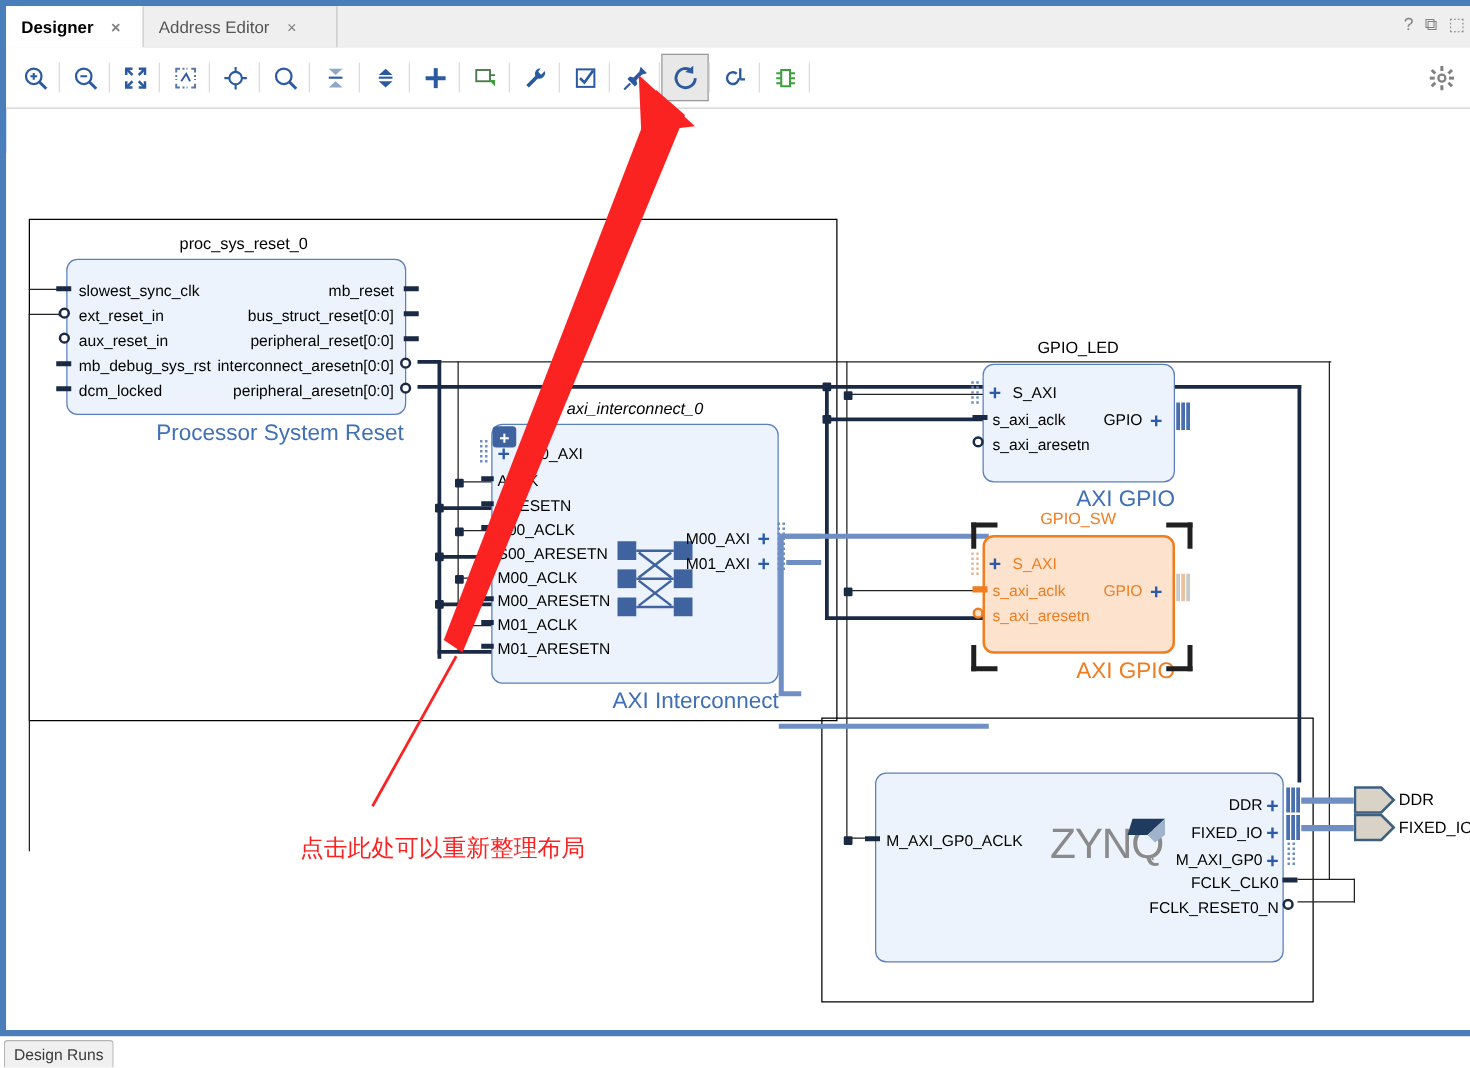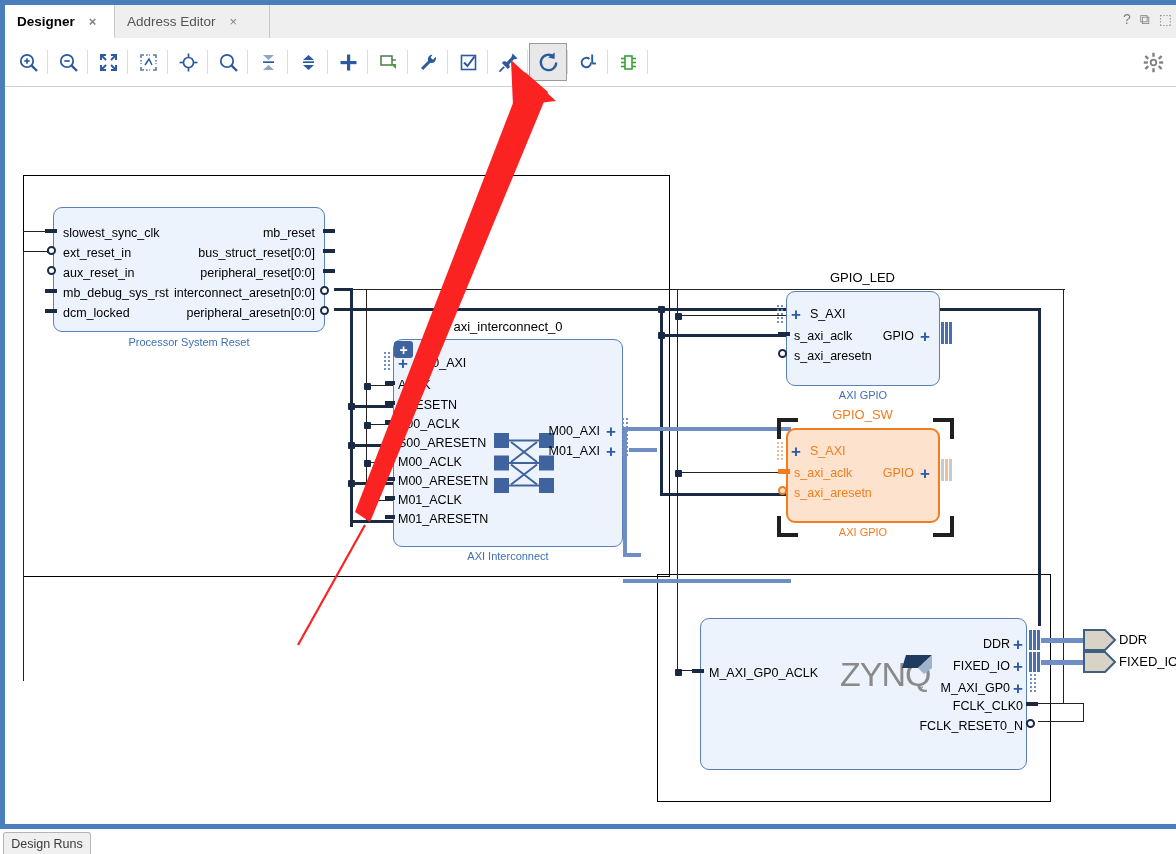--- a/index.html
+++ b/index.html
@@ -78,21 +78,21 @@
 
   
   .blk{position:absolute;box-sizing:border-box;border-radius:9px;}
   .blk.blue{background:#edf3fc;border:1.2px solid #5a7fbd;}
   .blk.orange{background:#fde3cd;border:2.4px solid #f07d20;}
   .blk-title{
     position:absolute;text-align:center;font-size:13px;color:#000;white-space:nowrap;
   }
   .blk-title.orange{color:#f07d20;}
   .blk-sub{
-    position:absolute;text-align:center;font-size:11px;color:#3f6fb5;white-space:nowrap;
+    position:absolute;text-align:right;font-size:18px;color:#3f6fb5;white-space:nowrap;
   }
   .blk-sub.orange{color:#f07d20;}
   .pin{
     position:absolute;font-size:12.5px;color:#000;white-space:nowrap;line-height:1;
   }
   .pin.right{text-align:right;}
   .pin.orange{color:#f07d20;}
   .pin-plus{
     position:absolute;font-size:17px;font-weight:bold;color:#2a5aa8;line-height:1;
   }
@@ -415,20 +415,21 @@
     <div class="wire bus" style="left:618px;top:305px;width:4px;height:129px;"></div>
     <div class="wire bus" style="left:618px;top:305px;width:168px;height:4px;"></div>
     <div class="wire bus" style="left:618px;top:431px;width:18px;height:4px;"></div>
 
     <div class="wire bus" style="left:618px;top:457px;width:168px;height:4px;"></div>
 
     <div class="wire thin" style="left:1033px;top:599px;width:46px;height:1.4px;"></div>
     <div class="wire thin" style="left:1078px;top:581px;width:1.4px;height:19px;"></div>
     <div class="wire thin" style="left:1033px;top:581px;width:46px;height:1.4px;"></div>
 
+    <div class="blk-title" style="left:50px;top:65px;width:280px;">proc_sys_reset_0</div>
     <div class="blk blue" style="left:48px;top:85px;width:272px;height:125px;"></div>
     <div class="blk-sub" style="left:50px;top:214px;width:268px;">Processor System Reset</div>
 
     <div class="pin" style="left:58px;top:105px;">slowest_sync_clk</div>
     <div class="stub" style="left:40px;top:107px;width:12px;height:4px;"></div>
     <div class="pin" style="left:58px;top:125px;">ext_reset_in</div>
     <div class="stub" style="left:42px;top:127px;width:7px;height:3.5px;"></div>
     <div class="bubble" style="left:42px;top:124px;"></div>
     <div class="pin" style="left:58px;top:145px;">aux_reset_in</div>
     <div class="bubble" style="left:42px;top:144px;"></div>
@@ -441,21 +442,21 @@
     <div class="stub" style="left:318px;top:107px;width:12px;height:4px;"></div>
     <div class="pin right" style="left:110px;top:125px;width:200px;">bus_struct_reset[0:0]</div>
     <div class="stub" style="left:318px;top:127px;width:12px;height:4px;"></div>
     <div class="pin right" style="left:110px;top:145px;width:200px;">peripheral_reset[0:0]</div>
     <div class="stub" style="left:318px;top:147px;width:12px;height:4px;"></div>
     <div class="pin right" style="left:100px;top:165px;width:210px;">interconnect_aresetn[0:0]</div>
     <div class="bubble" style="left:315px;top:164px;"></div>
     <div class="pin right" style="left:100px;top:185px;width:210px;">peripheral_aresetn[0:0]</div>
     <div class="bubble" style="left:315px;top:184px;"></div>
 
-    <div class="blk-title" style="left:388px;top:197px;width:230px;">axi_interconnect_0</div>
+    <div class="blk-title" style="left:388px;top:197px;width:230px;font-style:italic;">axi_interconnect_0</div>
     <div class="blk blue" style="left:388px;top:217px;width:230px;height:208px;"></div>
     <div class="blk-sub" style="left:388px;top:428px;width:230px;">AXI Interconnect</div>
 
     <div style="position:absolute;left:389px;top:219px;width:19px;height:17px;background:#3e639e;border-radius:3px;display:flex;align-items:center;justify-content:center;color:#fff;font-size:14px;font-weight:bold;line-height:1;">+</div>
 
     <div class="busdots" style="left:379px;top:230px;width:8px;height:22px;">
       <i style="left:0;top:0"></i>
         <i style="left:4px;top:0"></i>
       <i style="left:0;top:4px"></i>
         <i style="left:4px;top:4px"></i>
@@ -674,18 +675,19 @@
 
     <defs>
       <marker id="redhead" markerWidth="6" markerHeight="6" refX="3" refY="3" orient="auto">
         <polygon points="0,0 6,3 0,6" fill="#fb2222"></polygon>
       </marker>
     </defs>
     <polygon points="525,72 548,92 370,522 355,512" fill="#fb2222"></polygon>
     <polygon points="511,60 556,101 513,106" fill="#fb2222"></polygon>
     <line x1="298" y1="645" x2="365" y2="525" stroke="#fb2222" stroke-width="2.2"></line>
   </svg>
+  <div id="anno-text">点击此处可以重新整理布局</div>
 
   <div id="bottom-tab">
     <span>Design Runs</span>
   </div>
 
 </div>
 
 </body></html>

